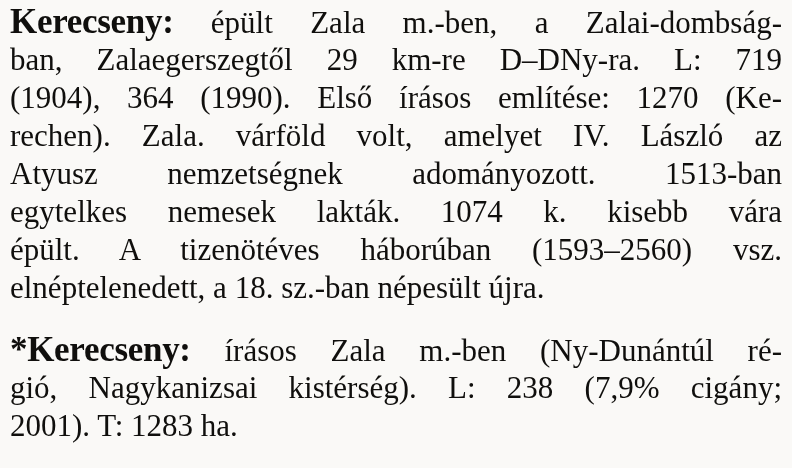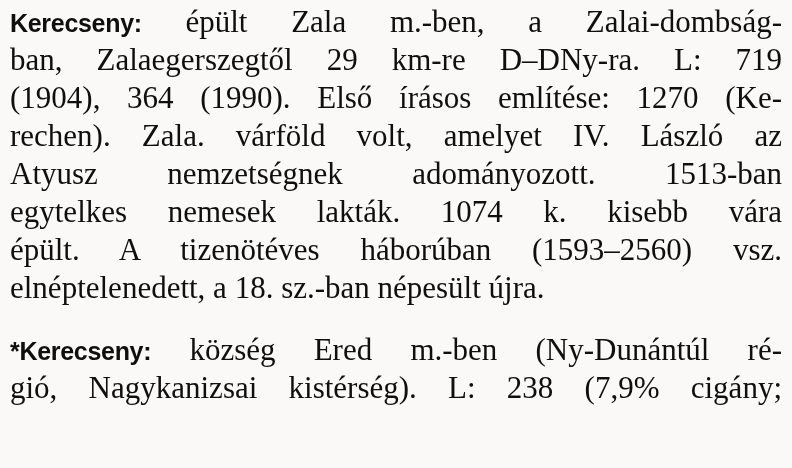--- a/index.html
+++ b/index.html
@@ -32,40 +32,41 @@
   .line {
     text-align: justify;
     text-align-last: justify;
     white-space: normal;
     height: 38px;
   }
   .line.last {
     text-align-last: left;
   }
   .headword {
-    font-family: Liberation Sans, sans-serif;
+    font-family: Liberation Serif, serif;
     font-weight: bold;
-    font-size: 25px;
+    font-size: 35px;
     letter-spacing: -0.3px;
   }
 </style>
 </head>
 <body style="background: rgb(250, 249, 247); color: rgb(16, 15, 13);">
 
 <div class="page">
 
   <div class="entry">
     <div class="line"><span class="headword">Kerecseny:</span> <span>épült Zala m.-ben, a Zalai-dombság-</span></div>
     <div class="line">ban, Zalaegerszegtől 29 km-re D–DNy-ra. L: 719</div>
     <div class="line">(1904), 364 (1990). Első írásos említése: 1270 (Ke-</div>
     <div class="line">rechen). Zala. várföld volt, amelyet IV. László az</div>
     <div class="line">Atyusz nemzetségnek adományozott. 1513-ban</div>
     <div class="line">egytelkes nemesek lakták. 1074 k. kisebb vára</div>
     <div class="line">épült. A tizenötéves háborúban (1593–2560) vsz.</div>
     <div class="line last">elnéptelenedett, a 18. sz.-ban népesült újra.</div>
   </div>
 
   <div class="entry">
-    <div class="line"><span class="headword">*Kerecseny:</span> <span>község Ered m.-ben (Ny-Dunántúl ré-</span></div>
+    <div class="line"><span class="headword">*Kerecseny:</span> <span>írásos Zala m.-ben (Ny-Dunántúl ré-</span></div>
     <div class="line">gió, Nagykanizsai kistérség). L: 238 (7,9% cigány;</div>
+    <div class="line last">2001). T: 1283 ha.</div>
   </div>
 
 </div>
 
 </body></html>

